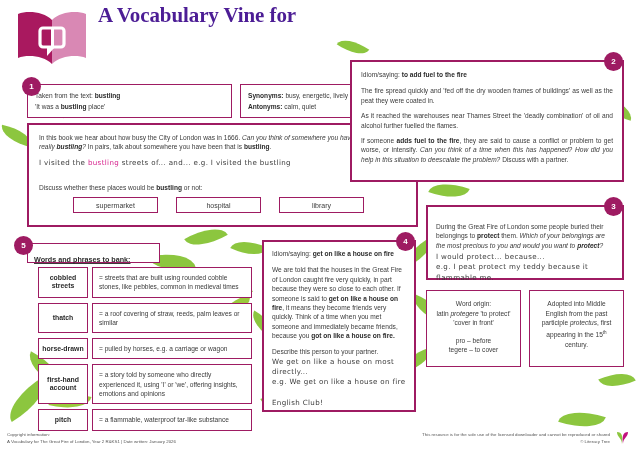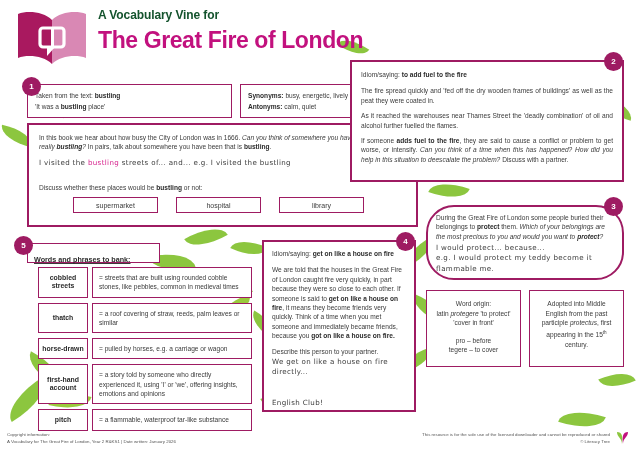--- a/index.html
+++ b/index.html
@@ -22,22 +22,22 @@
     border-radius: 100% 0 100% 0;
   }
   .leaf.alt { border-radius: 0 100% 0 100%; }
   .leaf.pale { background: #9ACA3C; }
 
   
   .header { position: absolute; left: 0; top: 0; width: 636px; height: 72px; z-index: 3; }
   .logo { position: absolute; left: 14px; top: 8px; width: 76px; height: 62px; }
   .titles { position: absolute; left: 98px; top: 6px; width: 400px; }
   .title-small {
-    font-size: 12px; font-weight: bold; color: #14532d;
-    letter-spacing: -0.1px; line-height: 19px;
+    font-size: 21px; font-weight: bold; color: #4c1d95;
+    letter-spacing: -0.1px; line-height: 19px; font-family: Liberation Serif, serif;
   }
   .title-main {
     font-size: 23px; font-weight: bold; color: #C2117E;
     letter-spacing: -0.4px; line-height: 28px; margin-top: 1px;
   }
   .title-sub {
     font-size: 14.5px; font-weight: bold; color: #2b2b2b;
     letter-spacing: -0.1px; line-height: 18px; margin-top: 2px;
   }
 
@@ -79,21 +79,21 @@
   .chip {
     border: 1.4px solid #9E1B62; background: #fff;
     font-size: 7px; padding: 3.5px 0; width: 85px;
     text-align: center; color: #3b3b3b;
   }
 
   
   #box-s2 { left: 350px; top: 60px; width: 274px; height: 122px; padding: 8px 9px; }
 
   
-  #box-s3 { left: 426px; top: 205px; width: 198px; height: 75px; padding: 6px 8px; border-radius: 28px; }
+  #box-s3 { left: 426px; top: 205px; width: 198px; height: 75px; padding: 15px 8px; }
   #box-origin { left: 426px; top: 290px; width: 95px; height: 77px; padding: 8px 6px; }
   #box-adopted { left: 529px; top: 290px; width: 95px; height: 77px; padding: 8px 6px; }
   .ctr { text-align: center; font-size: 6.6px; line-height: 9.6px; }
 
   
   #box-s4 { left: 262px; top: 240px; width: 154px; height: 172px; padding: 7px 8px; }
 
   
   #box-bank-title { left: 27px; top: 243px; width: 133px; height: 20px; padding: 4px 6px; text-decoration: underline; }
   .bank-title-txt { font-size: 7.2px; font-weight: bold; color: #2b2b2b; }
@@ -153,21 +153,20 @@
       <svg viewBox="0 0 76 62" width="76" height="62">
         <path d="M38 12 C30 4, 14 2, 4 6 L4 50 C14 46, 30 48, 38 56 Z" fill="#A9195F"></path>
         <path d="M38 12 C46 4, 62 2, 72 6 L72 50 C62 46, 46 48, 38 56 Z" fill="#D988B4"></path>
         <rect x="26" y="20" width="24" height="19" rx="3" fill="none" stroke="#ffffff" stroke-width="3.2"></rect>
         <path d="M33 39 L33 48 L41 39 Z" fill="#ffffff"></path>
         <rect x="37" y="20" width="3" height="19" fill="#ffffff"></rect>
       </svg>
     </div>
     <div class="titles">
       <div class="title-small">A Vocabulary Vine for</div>
-      <div class="title-main">The Great Fire of London</div>
     </div>
   </div>
 
   <div class="badge" style="left:22px; top:77px;">1</div>
 
   <div class="box" id="box-taken">
     <div class="p" style="margin-bottom:2px;">
       <span>Taken from the text:</span>
       <b>bustling</b>
     </div>
@@ -215,21 +214,21 @@
     </div>
   </div>
 
   <div class="badge" style="left:604px; top:197px;">3</div>
   <div class="box thick" id="box-s3">
     <div class="p" style="margin-bottom:2px;">
       <span>During the Great Fire of London some people buried their belongings to </span><b>protect</b><span> them. </span><i>Which of your belongings are the most precious to you and would you want to </i><i><b>protect</b></i><i>?</i>
     </div>
     <div class="hand">
       <span>I would protect... because...</span><br>
-      <span>e.g. I would protect my teddy become it</span><br>
+      <span>e.g. I peat protect my teddy because it</span><br>
       <span>flammable me.</span>
     </div>
   </div>
 
   <div class="box" id="box-origin">
     <div class="ctr">
       <span>Word origin:</span><br>
       <span>latin </span><i>protegere</i><span> 'to protect'</span><br>
       <span>'cover in front'</span>
       <div style="height:8px;"></div>
@@ -248,23 +247,23 @@
   <div class="box thick" id="box-s4">
     <div class="p" style="margin-bottom:7px;">
       <span>Idiom/saying:</span>
       <b>get on like a house on fire</b>
     </div>
     <div class="p">
       <span>We are told that the houses in the Great Fire of London caught fire very quickly, in part because they were so close to each other. If someone is said to </span><b>get on like a house on fire</b><span>, it means they become friends very quickly. Think of a time when you met someone and immediately became friends, because you </span><b>got on like a house on fire.</b>
     </div>
     <div class="p" style="margin-bottom:1px;">Describe this person to your partner.</div>
     <div class="hand">
-      <span>We get on like a house on fire</span><br>
+      <span>We get on like a house on most</span><br>
       <span>directly...</span><br>
-      <br>
+      <span>e.g. We get on like a house on fire</span><br>
       <br>
       <span>English Club!</span>
     </div>
   </div>
 
   <div class="badge" style="left:14px; top:236px;">5</div>
   <div class="box" id="box-bank-title">
     <span class="bank-title-txt">Words and phrases to bank:</span>
   </div>
 

